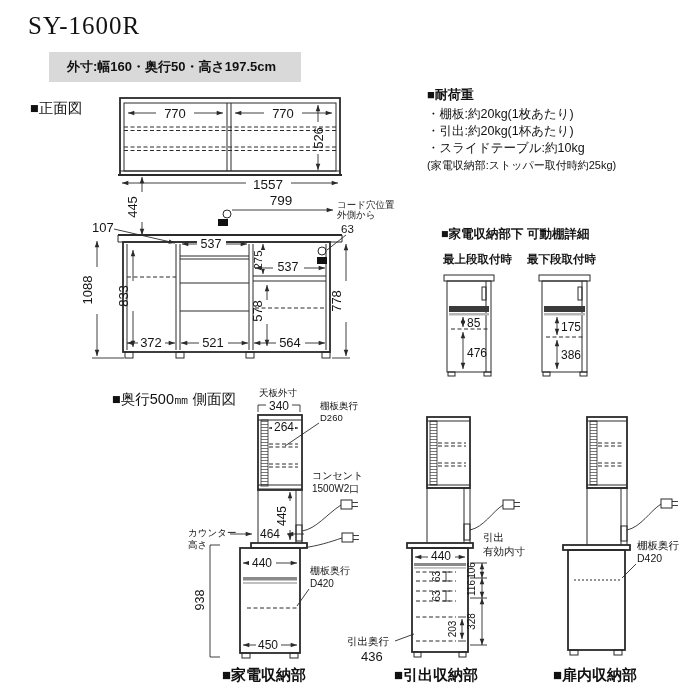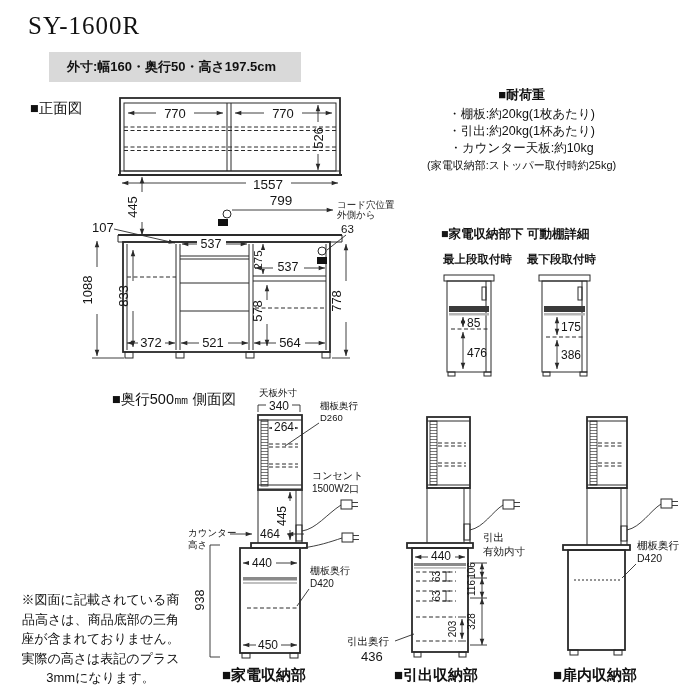--- a/index.html
+++ b/index.html
@@ -1,17 +1,17 @@
 <!DOCTYPE html>
 <html><head>
 <meta charset="utf-8">
 <style>
   html,body{margin:0;padding:0;background:#fff;}
   .page{position:relative;width:700px;height:700px;background:#fff;overflow:hidden;
-        font-family:"Liberation Sans",sans-serif;color:#111;text-align:center;}
+        font-family:"Liberation Sans",sans-serif;color:#111;}
   .abs{position:absolute;}
   .title{left:28px;top:12px;font-family:"Liberation Serif",serif;font-size:25px;font-weight:400;letter-spacing:1px;}
   .dims-box{left:25px;top:52px;width:252px;height:30px;background:#d9d9d9;
             display:flex;align-items:center;padding-left:18px;box-sizing:border-box;
             font-size:13px;font-weight:bold;margin-left:24px;}
   .hdr{font-size:14.5px;font-weight:normal;}
   .front-hdr{left:30px;top:99px;}
   .side-hdr{left:112px;top:390px;}
   .spec{left:427px;top:87px;font-size:12.5px;line-height:16px;}
   .spec .row1{margin-bottom:5px;}
@@ -38,25 +38,24 @@
   <div class="abs dims-box">
     <span>外寸:幅160・奥行50・高さ197.5cm</span>
   </div>
   <div class="abs hdr front-hdr">■正面図</div>
   <div class="abs hdr side-hdr">■奥行500㎜ 側面図</div>
 
   <div class="abs spec">
     <div class="bold">■耐荷重</div>
     <div class="item">・棚板:約20kg(1枚あたり)</div>
     <div class="item">・引出:約20kg(1杯あたり)</div>
-    <div class="item">・カウンター天板:約10kg</div>
+    <div class="item">・スライドテーブル:約10kg</div>
     <div class="small">(家電収納部:ストッパー取付時約25kg)</div>
   </div>
 
-  <div class="abs bottom-note">※図面に記載されている商品高さは、商品底部の三角座が含まれておりません。実際の高さは表記のプラス3mmになります。</div>
 
   <div class="abs caption" style="left:222px;top:666px;">■家電収納部</div>
   <div class="abs caption" style="left:394px;top:666px;">■引出収納部</div>
   <div class="abs caption" style="left:553px;top:666px;">■扉内収納部</div>
 
   <svg width="700" height="700" viewBox="0 0 700 700">
     <defs>
       <marker id="ar" viewBox="0 0 8 6" refX="7.5" refY="3" markerWidth="8" markerHeight="6" orient="auto-start-reverse">
         <path d="M0.5,0.5 L7.5,3 L0.5,5.5 Z" fill="#2a2a2a"></path>
       </marker>

